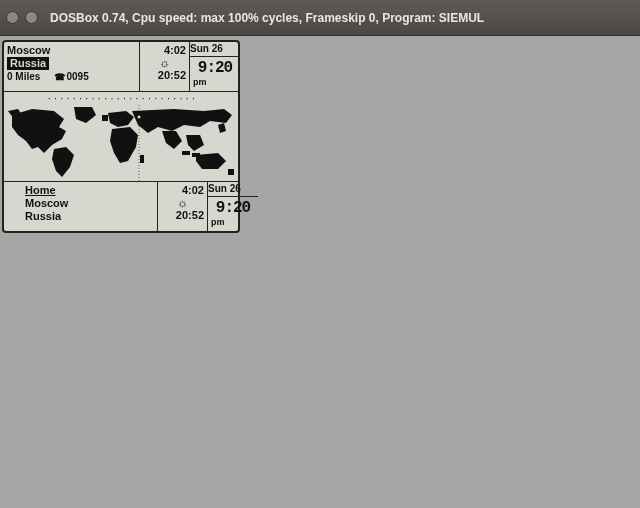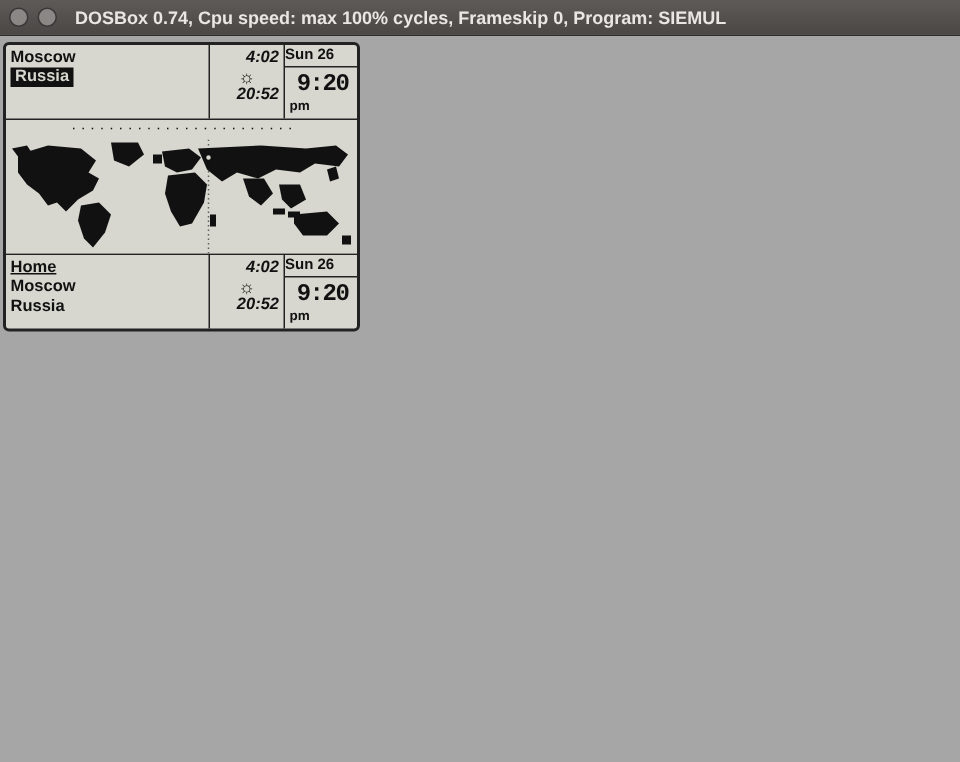--- a/index.html
+++ b/index.html
@@ -3,21 +3,21 @@
 <meta charset="utf-8">
 <style>
   * { margin: 0; padding: 0; box-sizing: border-box; }
   body {
     width: 640px; height: 508px;
     background: #a6a6a6;
     font-family: "Lucida Grande", sans-serif;
     overflow: hidden;
   }
   .titlebar {
-    height: 24px;
+    height: 36px;
     background: linear-gradient(#5d5a57, #4a4745);
     display: flex; align-items: center;
     padding: 0 6px; gap: 6px;
     border-bottom: 1px solid #2b2b2b;
   }
   .tb-btn {
     width: 13px; height: 13px; border-radius: 50%;
     background: #8a8784;
     border: 1px solid #3a3837;
   }
@@ -40,41 +40,41 @@
     background: #d7d7d0;
     border: 2px solid #222;
     border-radius: 4px;
     font-family: Tahoma, Geneva, sans-serif;
   }
   .row {
     display: grid;
     grid-template-columns: 136px 50px 50px;
     border-bottom: 1px solid #222;
   }
-  .row:last-child { border-bottom: none; }
+  .row:last-child { border-bottom: none; margin-left: 18px; }
   .cell {
     border-right: 1px solid #222;
     padding: 2px 3px;
     color: #111;
     font-size: 11px;
     line-height: 13px;
     font-weight: bold;
     position: relative;
   }
   .cell:last-child { border-right: none; }
   .left-cell { padding-bottom: 3px; }
   .selected {
     display: inline-block;
     background: #111; color: #d7d7d0;
     padding: 0 3px;
   }
   .small { font-size: 10px; font-weight: bold; }
   .icon-tiny { font-size: 9px; margin-right: 1px; }
   .mid-col { text-align: right; }
-  .mid-top { display:block;font-style:italic; }
+  .mid-top { display:block; }
   .sun-icon { display:block; text-align:center; font-size:12px; line-height:12px; }
   .day { font-size:10px; font-weight:bold; border-bottom:1px solid #222; padding-bottom:1px; margin:-2px -3px 1px -3px; }
   .bigtime {
     font-family: Liberation Mono, monospace;
     font-size: 16px; line-height: 20px;
     text-align: center;
     letter-spacing: -1px;
   }
   .ampm { text-align: left; font-size: 9px; font-weight: bold; margin-top:-2px; }
   .map-row { padding: 0; }
@@ -90,20 +90,25 @@
   <div class="title">DOSBox 0.74, Cpu speed: max 100% cycles, Frameskip  0, Program:   SIEMUL</div>
 </div>
 
 <div class="content">
   <div class="device">
 
     <div class="row">
       <div class="cell left-cell">
         <div>Moscow</div>
         <div><span class="selected">Russia</span></div>
+        <div class="small">
+          <span>0 Miles</span>
+          &nbsp;&nbsp;&nbsp;
+          <span class="icon-tiny">☎</span><span>0095</span>
+        </div>
       </div>
       <div class="cell mid-col">
         <span class="mid-top">4:02</span>
         <span class="sun-icon">☼</span>
         <span class="mid-top">20:52</span>
       </div>
       <div class="cell">
         <div class="day">Sun 26</div>
         <div class="bigtime">9:20</div>
         <div class="ampm">pm</div>

